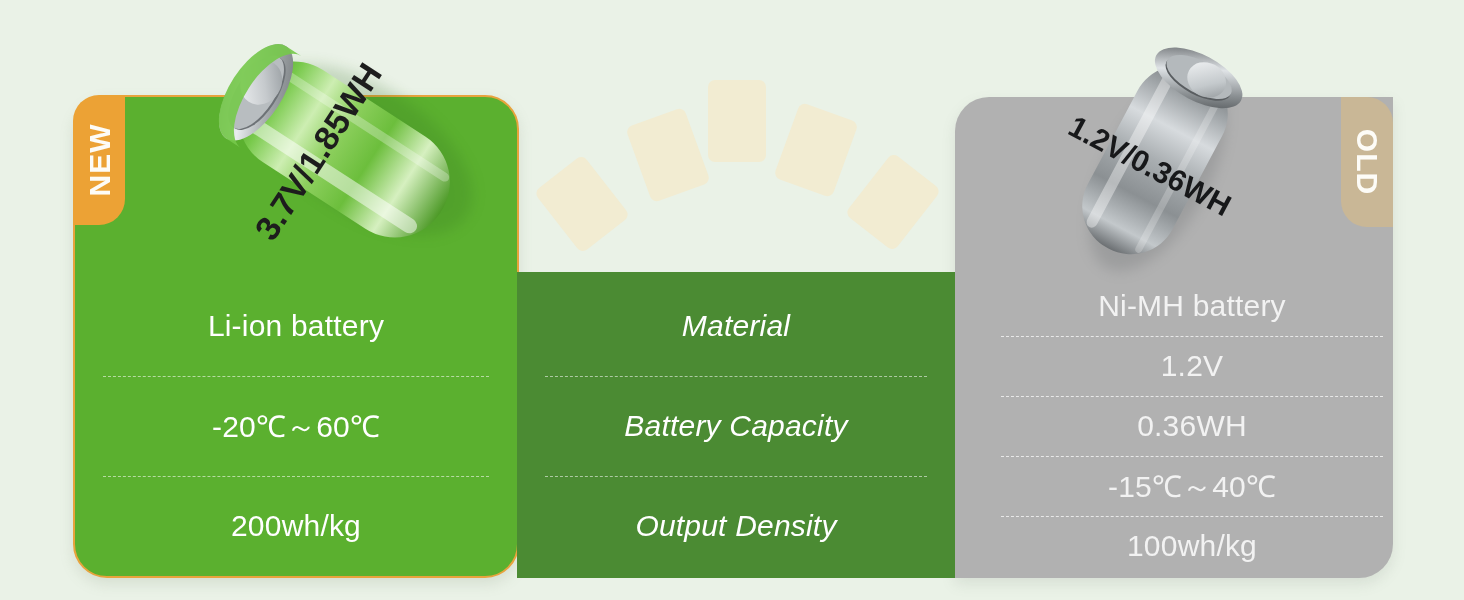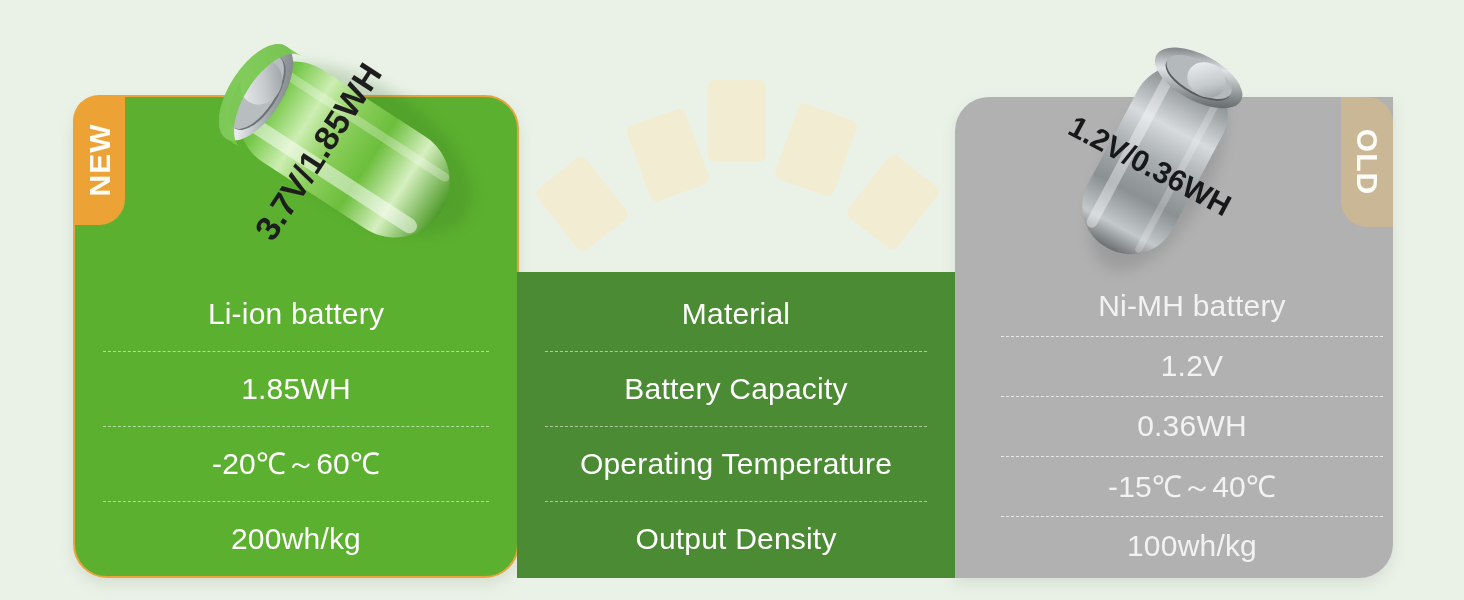--- a/index.html
+++ b/index.html
@@ -97,20 +97,21 @@
   .rows-right .row + .row::before { border-top-color: rgba(255,255,255,.7); }
 
   .val {
     font-size: 30px; font-weight: 400; color: #ffffff;
     letter-spacing: .2px;
   }
   .rows-right .val { color: #f2f2f2; }
   .lbl {
     font-size: 30px; font-weight: 400; color: #ffffff;
     letter-spacing: .2px;
+    font-style: italic;
   }
 </style>
 </head>
 <body>
 
 <div id="stage">
 
   <div class="fan f1"></div>
   <div class="fan f2"></div>
   <div class="fan f3"></div>
@@ -222,41 +223,35 @@
 
       <text x="150" y="135" transform="rotate(28 150 135)" text-anchor="middle" font-family="'Liberation Sans', sans-serif" font-size="30" font-weight="600" fill="#17181a">1.2V/0.36WH</text>
     </svg>
   </div>
 
   <div class="rows rows-left">
     <div class="row">
       <span class="val">Li-ion battery</span>
     </div>
     <div class="row">
-      <span class="val">1.85WH</span>
-    </div>
-    <div class="row">
       <span class="val">-20℃～60℃</span>
     </div>
     <div class="row">
       <span class="val">200wh/kg</span>
     </div>
   </div>
 
   <div class="rows rows-center">
     <div class="row">
       <span class="lbl">Material</span>
     </div>
     <div class="row">
       <span class="lbl">Battery Capacity</span>
     </div>
     <div class="row">
-      <span class="lbl">Operating Temperature</span>
-    </div>
-    <div class="row">
       <span class="lbl">Output Density</span>
     </div>
   </div>
 
   <div class="rows rows-right">
     <div class="row">
       <span class="val">Ni-MH battery</span>
     </div>
     <div class="row">
       <span class="val">1.2V</span>

